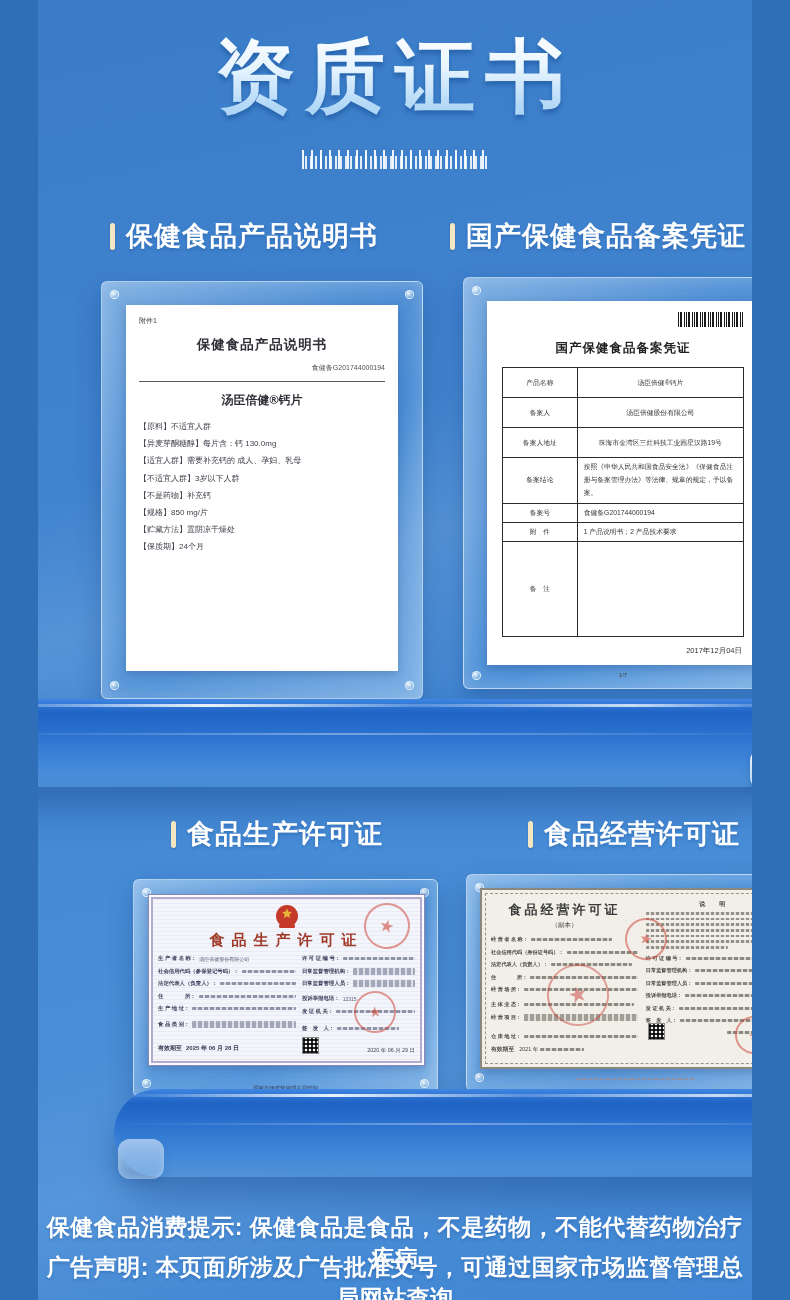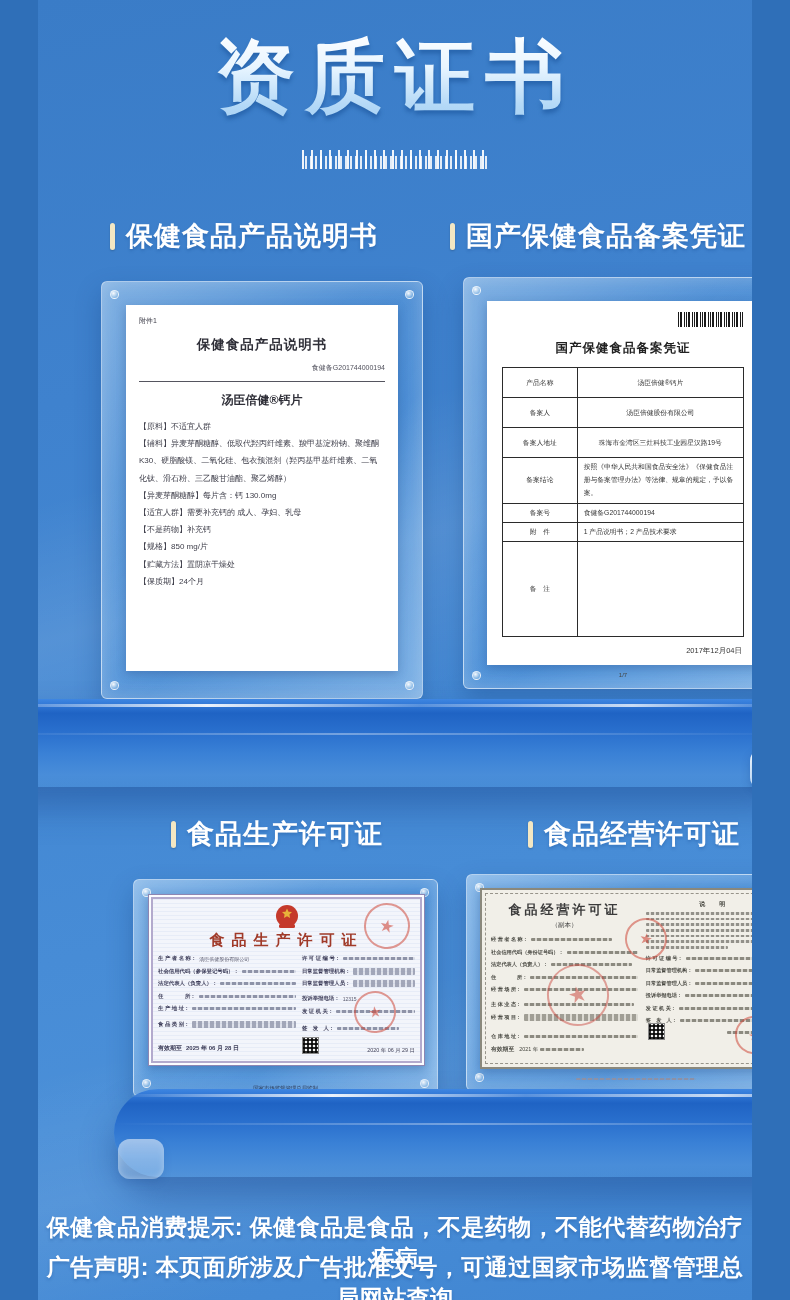--- a/index.html
+++ b/index.html
@@ -188,23 +188,23 @@
     <span class="screw tr"></span>
     <span class="screw bl"></span>
     <span class="screw br"></span>
     <div class="paper manual">
       <div class="attach">附件1</div>
       <div class="doc-title">保健食品产品说明书</div>
       <div class="doc-no">食健备G201744000194</div>
       <div class="rule"></div>
       <div class="product-name">汤臣倍健®钙片</div>
       <p class="line">【原料】不适宜人群</p>
-      <p class="line">【辅料】异麦芽酮糖醇、低取代羟丙纤维素、羧甲基淀粉钠、聚维酮K30、硬脂酸镁、二氧化硅、包衣预混剂（羟丙基甲基纤维素、二氧化钛、滑石粉、三乙酸甘油酯、聚乙烯醇）</p>
       <p class="line">【异麦芽酮糖醇】每片含：钙 130.0mg</p>
       <p class="line">【适宜人群】需要补充钙的 成人、孕妇、乳母</p>
+      <p class="line">【不适宜人群】3岁以下人群</p>
       <p class="line">【不是药物】补充钙</p>
       <p class="line">【规格】850 mg/片</p>
       <p class="line">【贮藏方法】置阴凉干燥处</p>
       <p class="line">【保质期】24个月</p>
     </div>
   </div>
 
   <div class="acrylic frame-record">
     <span class="screw tl"></span>
     <span class="screw tr"></span>

